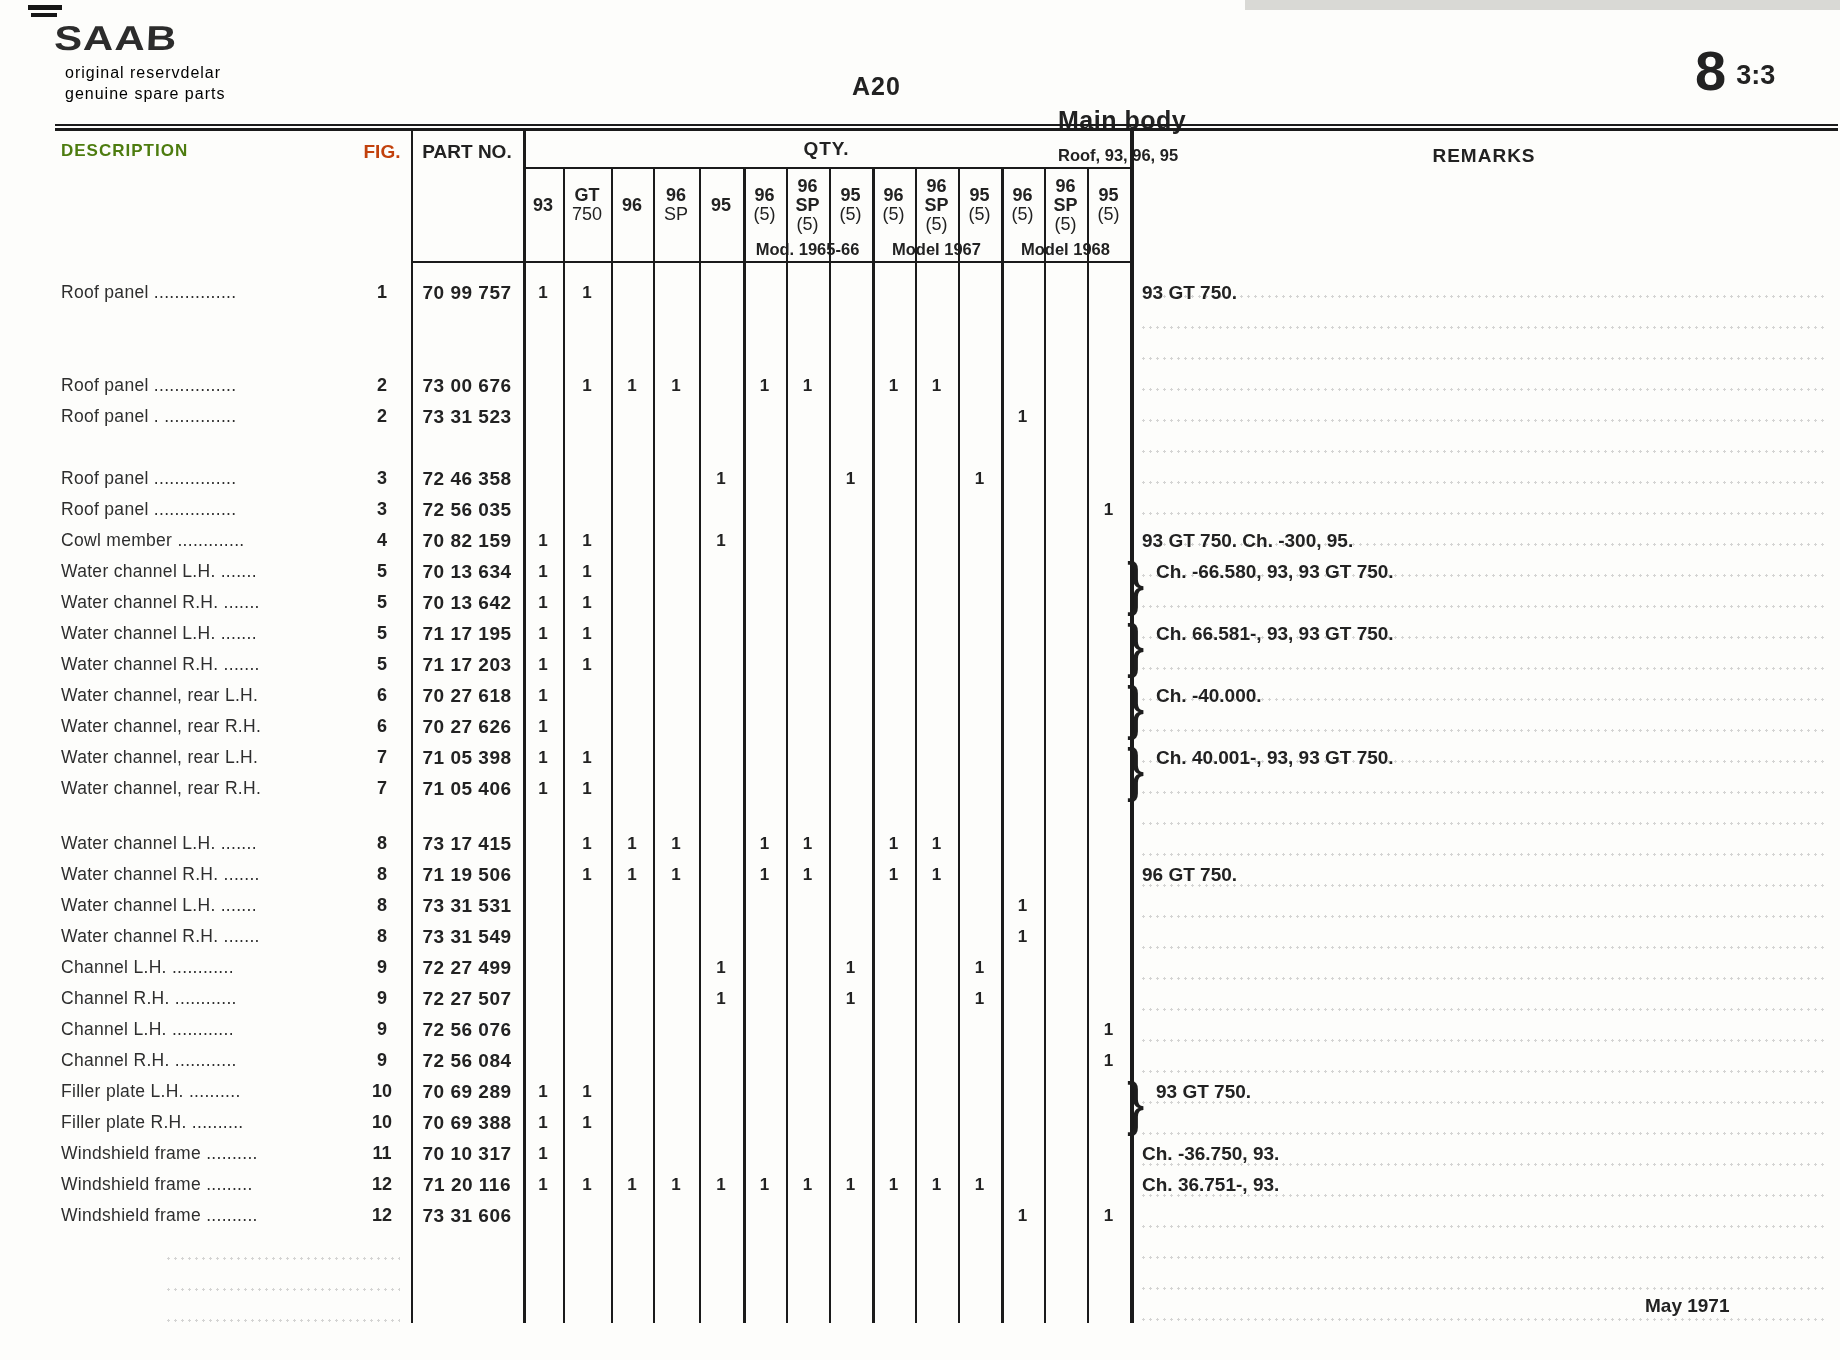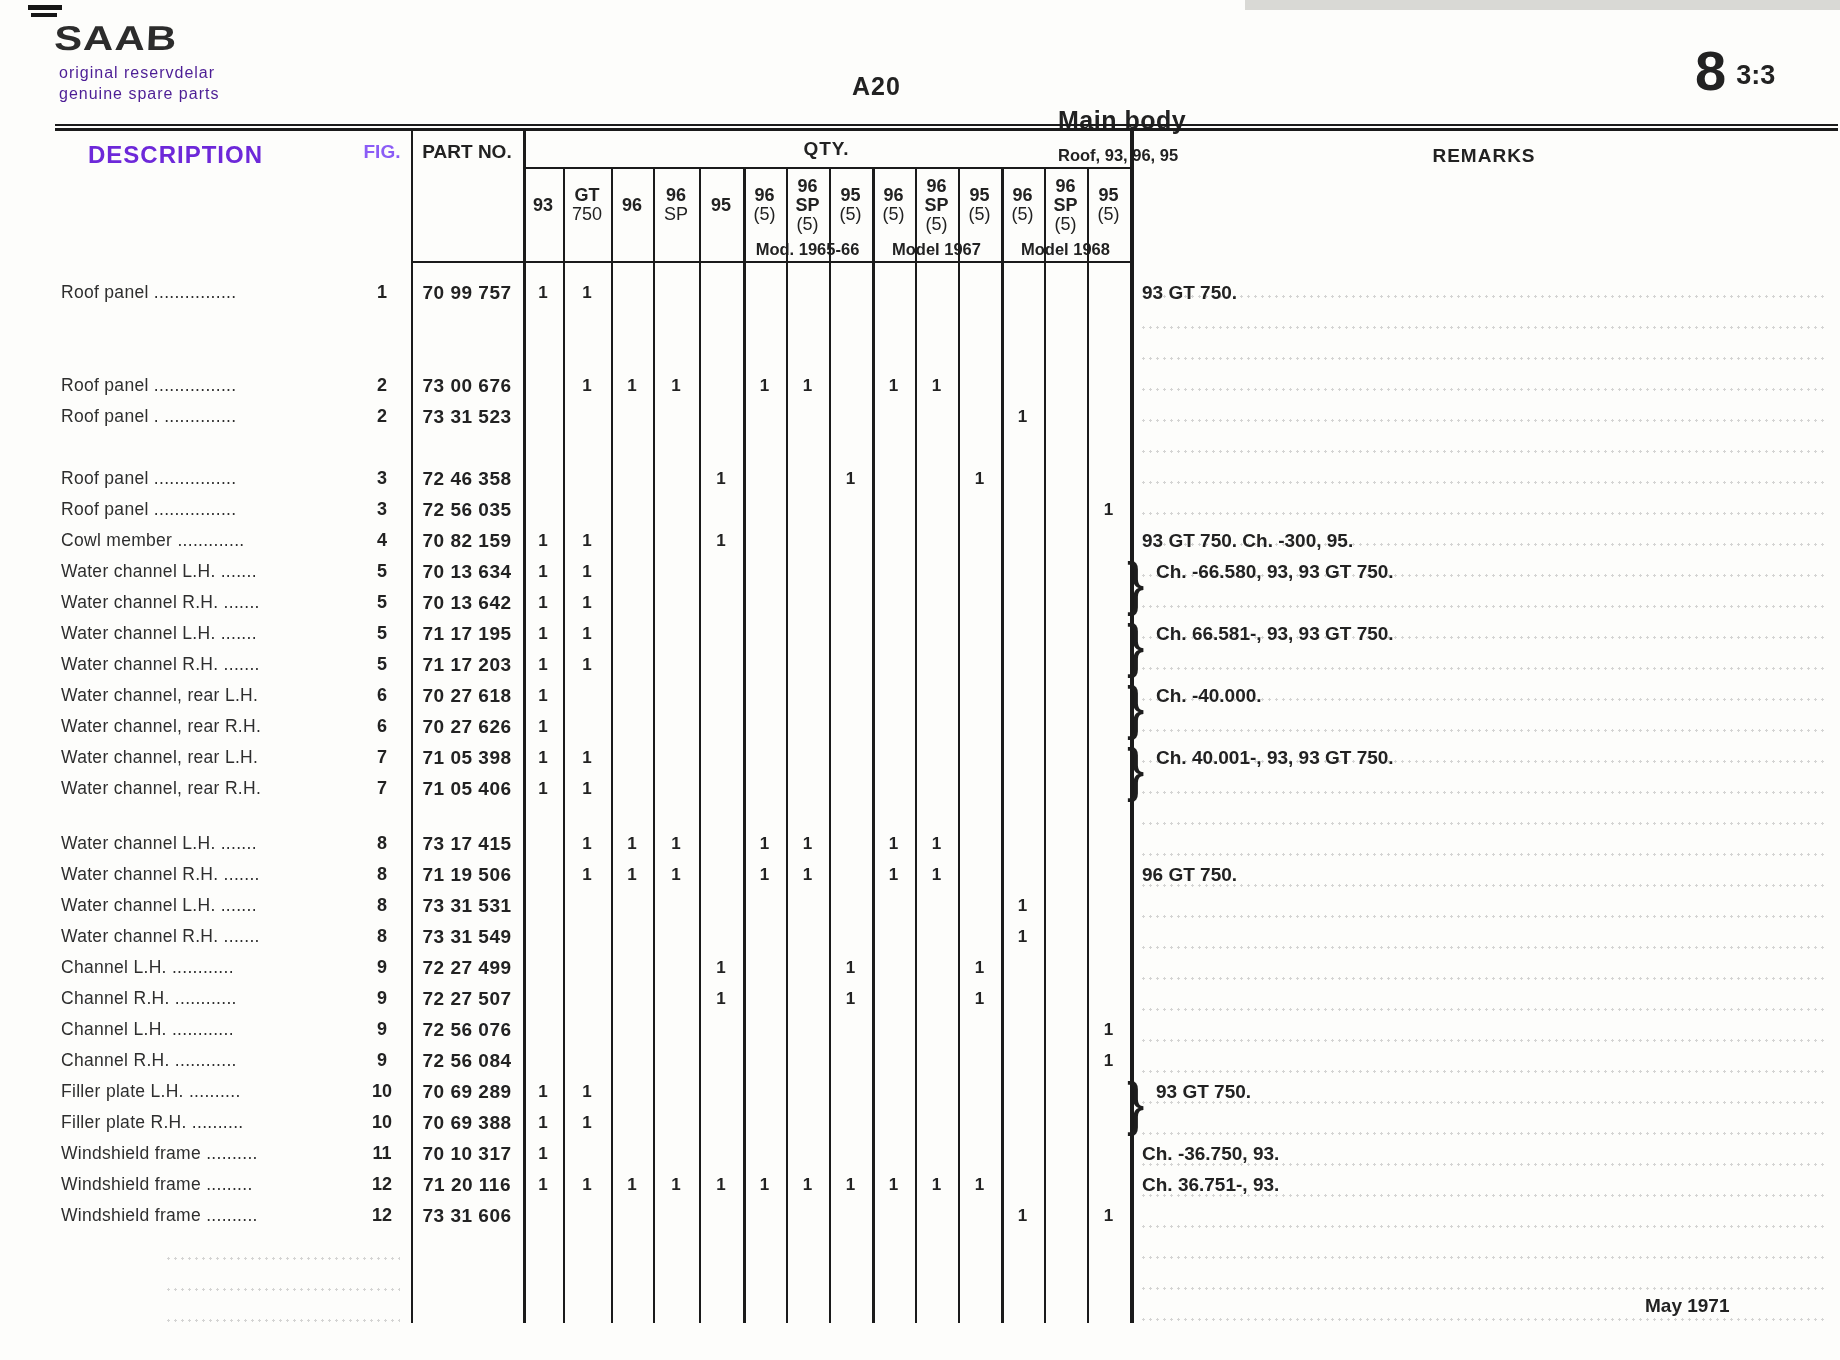--- a/index.html
+++ b/index.html
@@ -12,39 +12,39 @@
   
   .artifact { position:absolute; background:#161616; }
   .a1 { left:28px; top:5px;  width:34px; height:5px; }
   .a2 { left:31px; top:13px; width:26px; height:4px; }
   .a3 { left:1245px; top:0; width:595px; height:10px; background:#d9d9d5; }
 
   
   .brand { position:absolute; left:55px; top:22px; }
   .logo  { font-weight:900; font-size:42px; letter-spacing:1px; color:#2c2c2c;
            transform:scaleY(.82) skewX(-2deg); transform-origin:left top; line-height:40px; }
-  .sub   { font-size:16px; color:#4c1d95; letter-spacing:1px; line-height:21px; margin-left:4px; }
+  .sub   { font-size:16px; color:#000000; letter-spacing:1px; line-height:21px; margin-left:10px; }
   .brand .sub:first-of-type { margin-top:-2px; }
   .sec   { position:absolute; left:852px; top:72px; font-weight:bold; font-size:25px; letter-spacing:1px; }
   .mb    { position:absolute; left:1058px; top:66px; }
   .mb-t  { font-weight:bold; font-size:25px; letter-spacing:.5px;margin-top:40px; }
   .mb-s  { font-weight:bold; font-size:16.5px; margin-top:11px; }
   .pg    { position:absolute; left:1695px; top:38px; white-space:nowrap; }
   .pg-n  { font-weight:900; font-size:56px; }
   .pg-r  { font-weight:bold; font-size:27px; vertical-align:6px; margin-left:10px; }
 
   
   .table { position:absolute; left:55px; top:128px; width:1783px; height:1195px;
            border-top:3px solid #1b1b1b; }
   .table::before { content:""; position:absolute; left:0; right:0; top:-7px; height:2px; background:#1b1b1b; }
   .vline { position:absolute; background:#1b1b1b; bottom:0; }
   .hline { position:absolute; left:356px; top:130px; width:719px; height:2px; background:#1b1b1b; }
 
-  .h-desc { position:absolute; left:6px;   top:10px; font-weight:bold; font-size:24px; letter-spacing:1px; color:#6d28d9;margin-left:27px; }
-  .h-fig  { position:absolute; left:298px; top:10px; width:58px;  text-align:center; font-weight:bold; font-size:19px; color:#8b5cf6; }
+  .h-desc { position:absolute; left:6px;   top:10px; font-weight:bold; font-size:17px; letter-spacing:1px; color:#4d7c0f; }
+  .h-fig  { position:absolute; left:298px; top:10px; width:58px;  text-align:center; font-weight:bold; font-size:19px; color:#c2410c; }
   .h-part { position:absolute; left:356px; top:10px; width:112px; text-align:center; font-weight:900; font-size:19px; }
   .h-qty  { position:absolute; left:468px; top:0;    width:607px; height:38px; border-bottom:2px solid #1b1b1b;
             display:flex; align-items:center; justify-content:center; font-weight:bold; font-size:19px; letter-spacing:1px; }
   .h-rem  { position:absolute; left:1075px; top:14px; width:708px; text-align:center; font-weight:bold; font-size:19px; letter-spacing:1px; }
 
   .qcols  { position:absolute; left:468px; top:38px; width:607px; height:70px; display:grid;
             grid-template-columns:40px 48px 42px 46px 44px repeat(9,43px); }
   .qcol   { display:flex; flex-direction:column; align-items:center; justify-content:center;
             font-weight:900; font-size:18px; line-height:19px; padding-top:2px; }
   .qcol div:last-child:not(:first-child) { font-weight:normal; }

